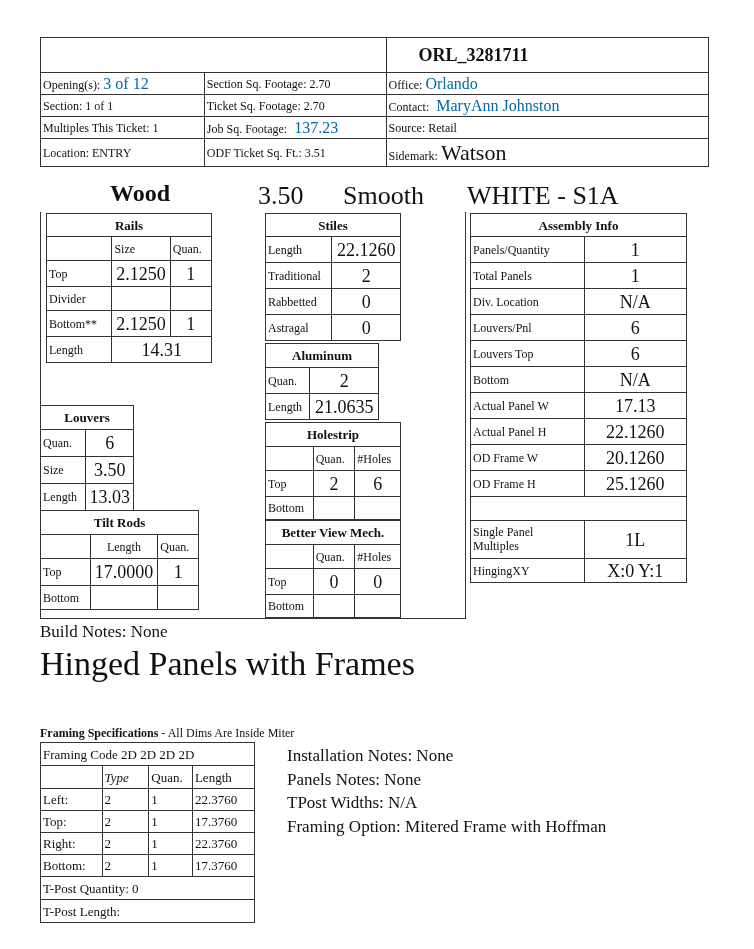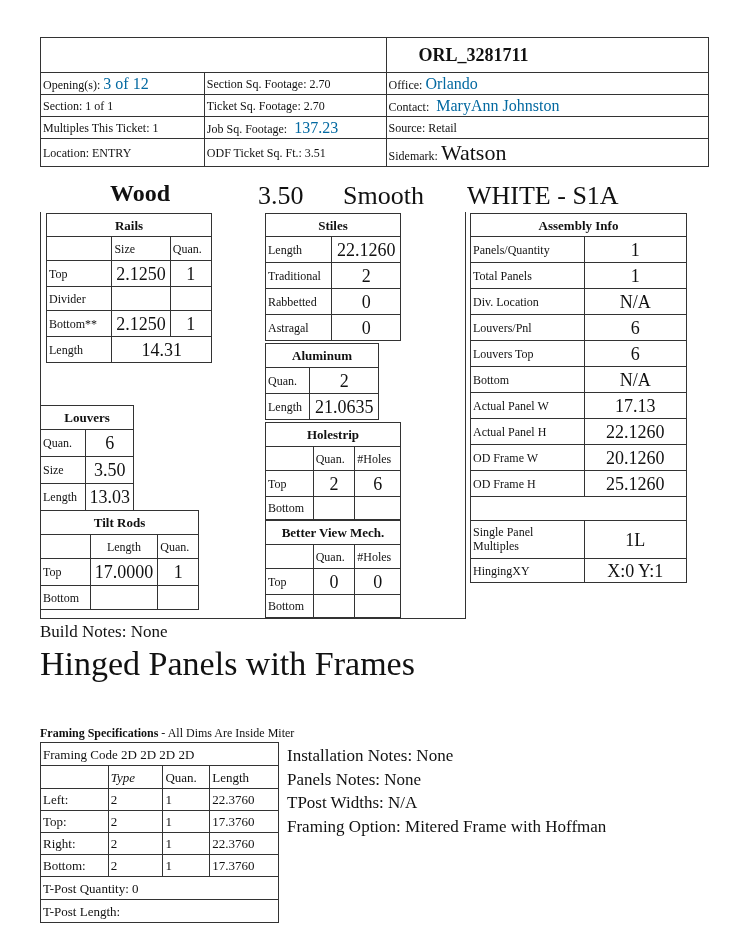--- a/index.html
+++ b/index.html
@@ -313,21 +313,21 @@
 </tbody>
   </table>
 
 <div class="abs" style="left:40px;top:622px;font-size:17px;">Build Notes: None</div>
 <div class="abs" style="left:40px;top:645px;font-size:34px;">Hinged Panels with Frames</div>
 
 <div class="abs" style="left:40px;top:726px;font-size:12px;">
   <b>Framing Specifications</b><span> - All Dims Are Inside Miter</span>
 </div>
 
-<table style="left:40px;top:742px;width:239px;">
+<table style="left:40px;top:742px;width:215px;">
   <colgroup>
       <col style="width:68px">
       <col style="width:55px">
       <col style="width:47px">
       <col style="width:69px">
     </colgroup>
   <tbody>
       <tr style="height:23px">
         <td colspan="4" class="lbl" style="font-size:13px;">Framing Code 2D 2D 2D 2D</td>
       </tr>

